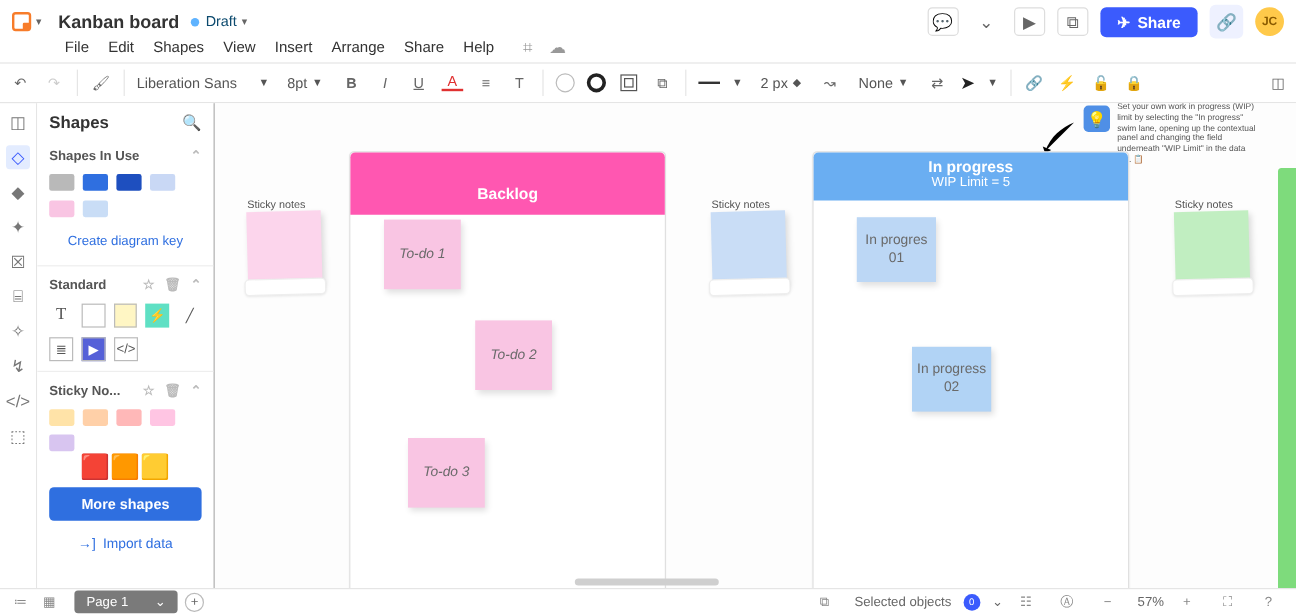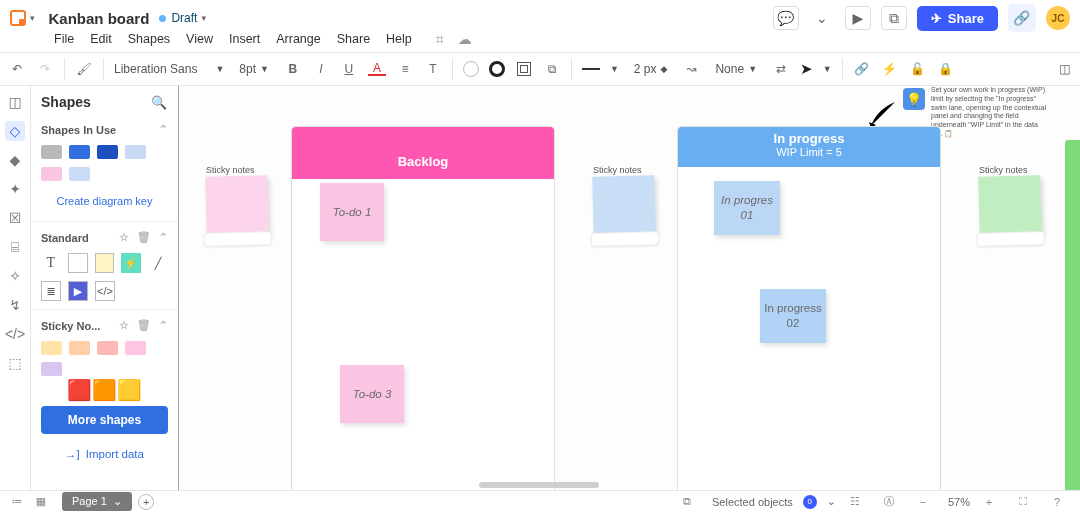--- a/index.html
+++ b/index.html
@@ -71,34 +71,34 @@
 
 .sticky-label { position: absolute; font-size: 9px; color: #555; }
 .sticky { position: absolute; width: 62px; height: 62px; box-shadow: 2px 3px 5px rgba(0,0,0,.15); transform: rotate(-1.5deg); }
 .sticky.pink { background: #fcd5ec; }
 .sticky.blue { background: #c9ddf6; }
 .sticky.green { background: #c1eec1; }
 .sticky-base { position: absolute; width: 68px; height: 14px; background: #fff; border: 1px solid #eee; border-radius: 4px; bottom: -8px; left: -3px; box-shadow: 0 1px 2px rgba(0,0,0,.08); }
 
 .note { position: absolute; display: flex; align-items: center; justify-content: center; font-size: 11.5px; color: #6a6a6a; box-shadow: 2px 3px 5px rgba(0,0,0,.12); }
 .note.pink { background: #f9c5e3; width: 64px; height: 58px; font-style: italic; }
-.note.blue { background: #bcd7f5; width: 66px; height: 54px; text-align: center; line-height: 1.3; font-style: italic; }
+.note.blue { background: #bcd7f5; width: 66px; height: 54px; text-align: center; line-height: 1.3; }
 .note.blue2 { background: #b1d3f5; width: 66px; height: 54px; text-align: center; line-height: 1.3; }
 
 .tip-box { position: absolute; left: 688px; top: 0px; display: flex; gap: 6px; align-items: flex-start; }
 .tip-arrow { width: 30px; height: 30px; position: relative; top: 14px; }
 .bulb { width: 22px; height: 22px; background: #4f8fe6; border-radius: 4px; display: flex; align-items: center; justify-content: center; color: #fff; font-size: 13px; margin-top: 2px;}
 .tip-text { font-size: 7px; color: #555; width: 116px; line-height: 1.25; }
 
 .h-scroll { position: absolute; left: 300px; bottom: 2px; width: 120px; height: 6px; background: #cfcfcf; border-radius: 3px; }
 
 
 .bottom { position: absolute; bottom: 0; left: 0; right: 0; height: 22px; border-top: 1px solid #e5e5e5; display: flex; align-items: center; padding: 0 8px; font-size: 11px; color: #666; background: #fff; }
 .b-ic { width: 18px; height: 18px; display: flex; align-items: center; justify-content: center; color: #888; margin-right: 6px; }
-.page-pill { background: #7a7a7a; color: #fff; padding: 3px 10px; border-radius: 3px; font-size: 11px; display: flex; gap: 6px; margin: 0 6px;}
+.page-pill { background: #7a7a7a; color: #fff; padding: 3px 10px; border-radius: 3px; font-size: 11px; display: flex; gap: 22px; margin: 0 6px; align-items: center;}
 .add-page { width: 16px; height: 16px; border: 1px solid #bbb; border-radius: 50%; display: flex; align-items: center; justify-content: center; font-size: 11px; }
 .b-right { margin-left: auto; display: flex; align-items: center; gap: 10px; }
 .sel-count { width: 14px; height: 14px; background: #3b5bfd; color: #fff; border-radius: 50%; font-size: 8px; display: flex; align-items: center; justify-content: center; }
 
 
 .u { text-decoration: underline; } .b { font-weight: 700; } .i { font-style: italic; }
 </style>
 </head>
 <body>
 
@@ -298,20 +298,23 @@
     <div class="sticky-label" style="left:800px;top:79px">Sticky notes</div>
     <div class="sticky green" style="left:800px;top:90px">
         <div class="sticky-base"></div>
       </div>
 
     <div class="col backlog">
       <div class="col-head"><span>Backlog</span></div>
       <div class="note pink" style="left:28px;top:56px">
           <span>To-do 1</span>
         </div>
+      <div class="note pink" style="left:104px;top:140px">
+          <span>To-do 2</span>
+        </div>
       <div class="note pink" style="left:48px;top:238px">
           <span>To-do 3</span>
         </div>
     </div>
 
     <div class="col inprog">
       <div class="col-head">
         <div>In progress</div>
         <div>WIP Limit = 5</div>
       </div>

